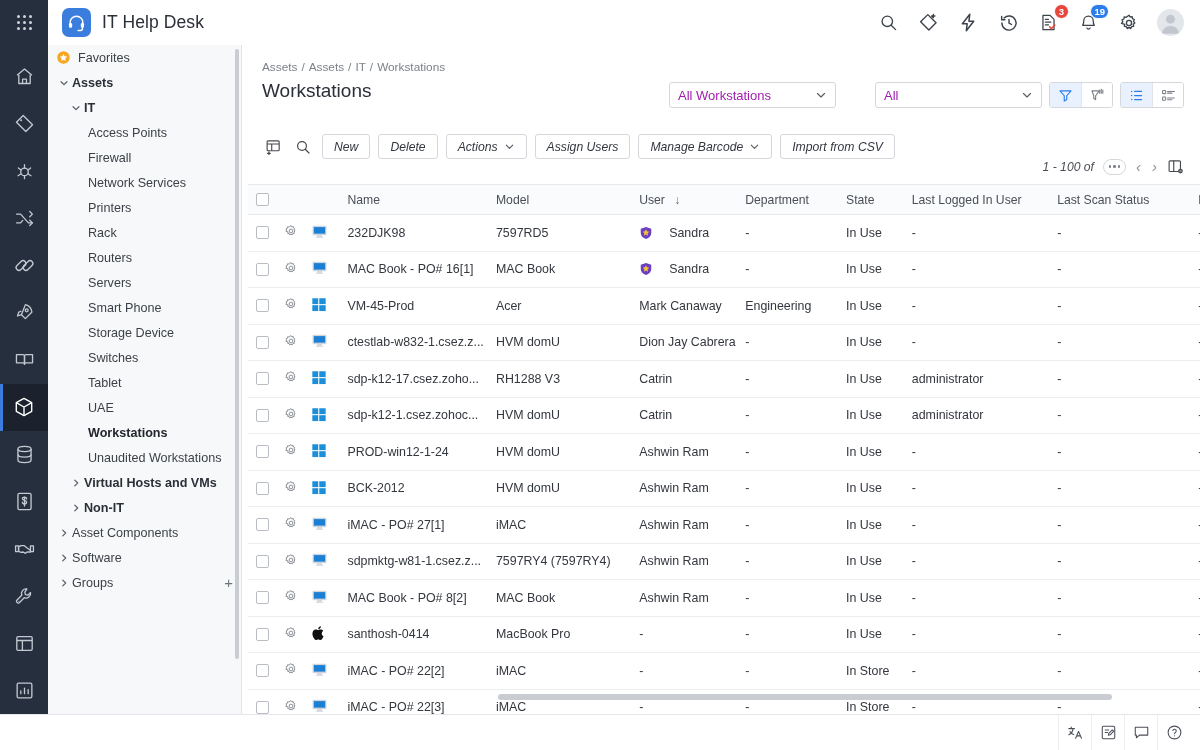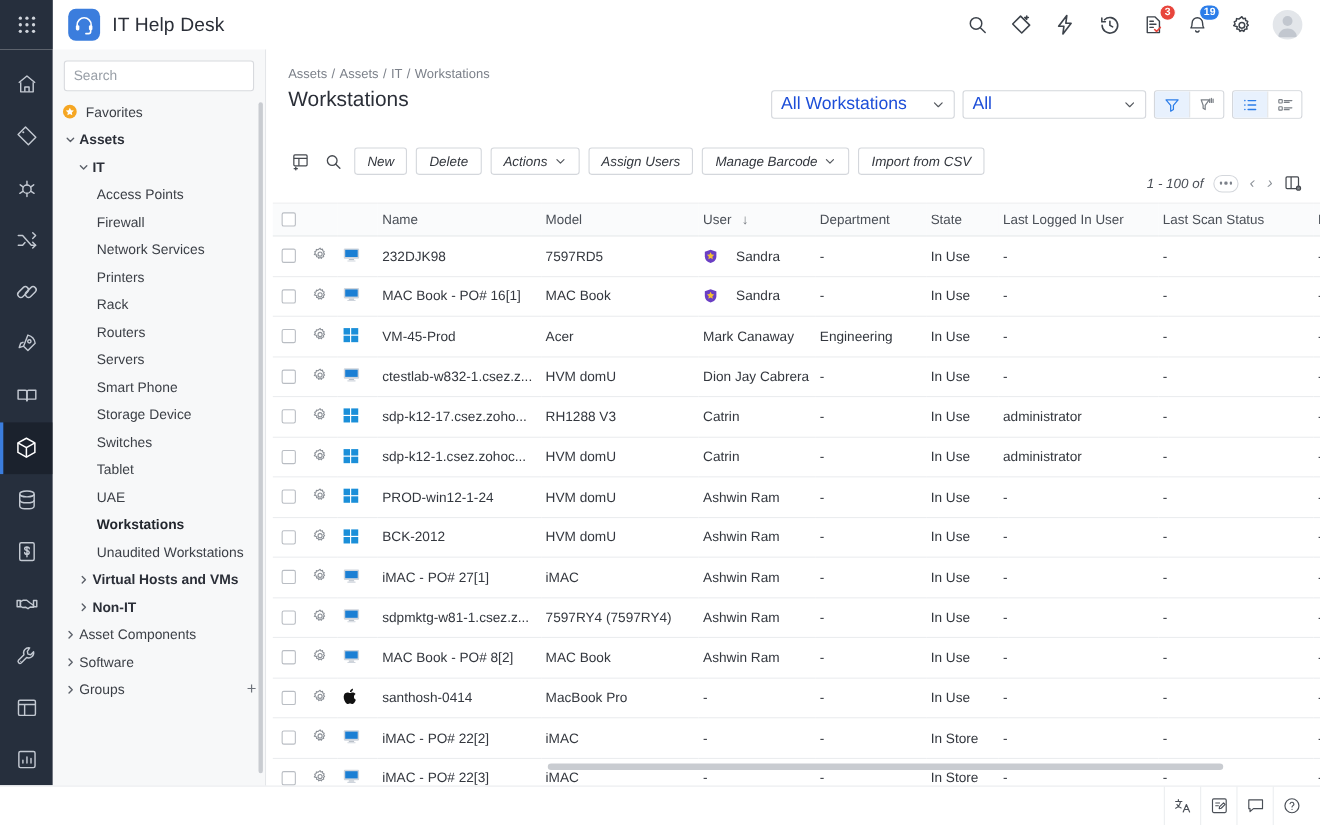--- a/index.html
+++ b/index.html
@@ -94,26 +94,26 @@
 
   
   .main { flex: 1; min-width: 0; background: #fff; display: flex; flex-direction: column; position: relative; }
   .crumb { font-size: 11.8px; color: #7c818a; padding: 15px 0 0 20px; }
   .crumb span.sep { margin: 0 4px; }
   .title-row { display: flex; align-items: flex-start; padding: 6px 16px 0 20px; }
   .page-title { font-size: 19px; color: #2b2f38; font-weight: normal; }
   .head-right { margin-left: auto; display: flex; align-items: center; gap: 7px; padding-top: 2px; }
   .select {
     height: 26px; border: 1px solid #d4d7dc; border-radius: 3px; background: #fff;
-    font-size: 16px; color: #1d4ed8; display: flex; align-items: center;
+    font-size: 13px; color: #a21caf; display: flex; align-items: center;
     padding: 0 8px; gap: 6px; cursor: pointer;
   }
   .select .lbl { flex: 1; white-space: nowrap; overflow: hidden; }
   .sel-ws { width: 167px; }
-  .sel-all { width: 167px; }
+  .sel-all { width: 167px; margin-left: 32px; }
   .icon-group { display: flex; border: 1px solid #d4d7dc; border-radius: 3px; overflow: hidden; height: 26px; }
   .icon-group > div {
     width: 31px; display: flex; align-items: center; justify-content: center; cursor: pointer; background: #fff;
   }
   .icon-group > div.active { background: #e8f1fd; }
   .icon-group > div + div { border-left: 1px solid #e2e4e7; }
 
   
   .toolbar { display: flex; align-items: center; gap: 8px; padding: 10px 16px 9px 20px; font-style: italic; }
   .tool-ic { width: 22px; height: 22px; display: flex; align-items: center; justify-content: center; cursor: pointer; }
@@ -349,29 +349,20 @@
       </div>
       <div class="rail-item">
         <svg width="21" height="21" viewBox="0 0 24 24" fill="none" stroke="#c3c9d2" stroke-width="1.5" stroke-linejoin="round">
           <rect x="3.6" y="3.6" width="16.8" height="16.8" rx="1.6"></rect>
           <path d="M7.8 15.6v-3M12 15.6v-6.4M16.2 15.6v-4.6" stroke-linecap="round"></path>
         </svg>
       </div>
     </div>
 
     <div class="sidebar">
-      <div class="side-search-wrap">
-        <div class="side-search">
-          <input type="text" placeholder="Search" style="">
-          <svg width="15" height="15" viewBox="0 0 24 24" fill="none" stroke="#50555d" stroke-width="2">
-            <circle cx="10.5" cy="10.5" r="6.6"></circle>
-              <path d="M15.4 15.4L21 21" stroke-linecap="round"></path>
-          </svg>
-        </div>
-      </div>
       <div class="tree" id="tree">
         <div class="tree-scroll"></div>
       <div class="node lvl0">
             <svg class="fav-star" viewBox="0 0 24 24">
               <circle cx="12" cy="12" r="10" fill="#f5a623"></circle>
               <path d="M12 6.2l1.8 3.7 4.1.6-3 2.9.7 4-3.6-1.9-3.6 1.9.7-4-3-2.9 4.1-.6z" fill="#fff"></path>
             </svg>
             <span>Favorites</span>
           </div>
           <div class="node lvl0 bold">

